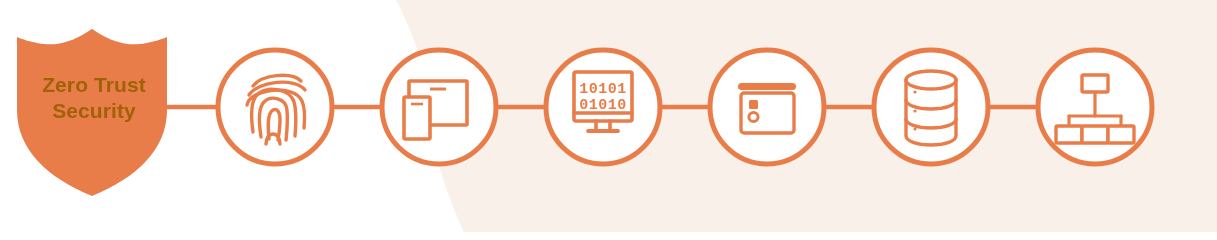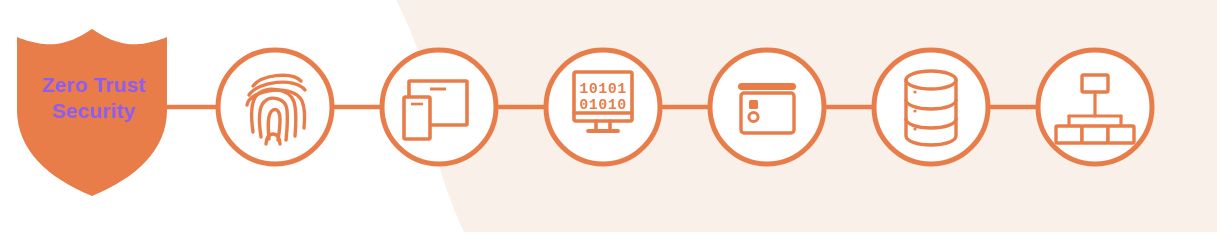--- a/index.html
+++ b/index.html
@@ -23,21 +23,21 @@
     top: 0;
     width: 1217px;
     height: 240px;
   }
   .shield-label {
     position: absolute;
     left: 14px;
     top: 72px;
     width: 160px;
     text-align: center;
-    color: #8b5cf6;
+    color: #a16207;
     font-family: "Liberation Sans", sans-serif;
     font-weight: bold;
     font-size: 21px;
     line-height: 26px;
     letter-spacing: 0.1px;
     pointer-events: none;
   }
   .shield-label .line2 { display: block; text-align: center; }
 </style>
 </head>

